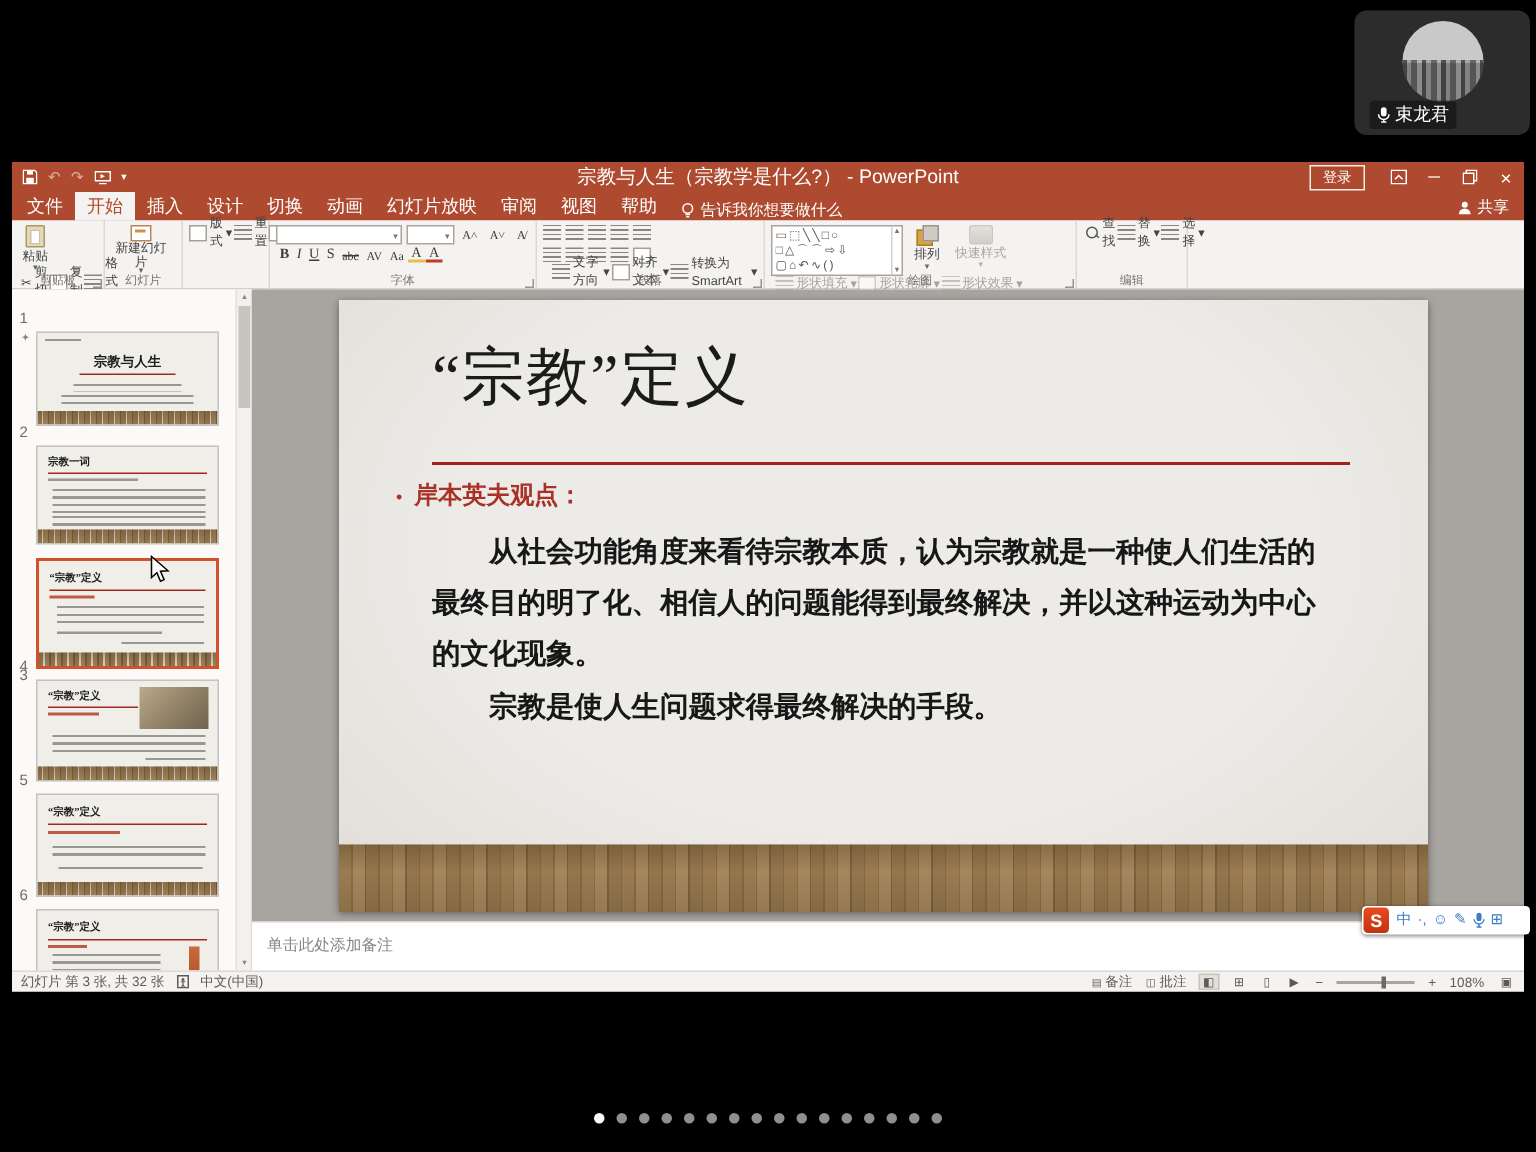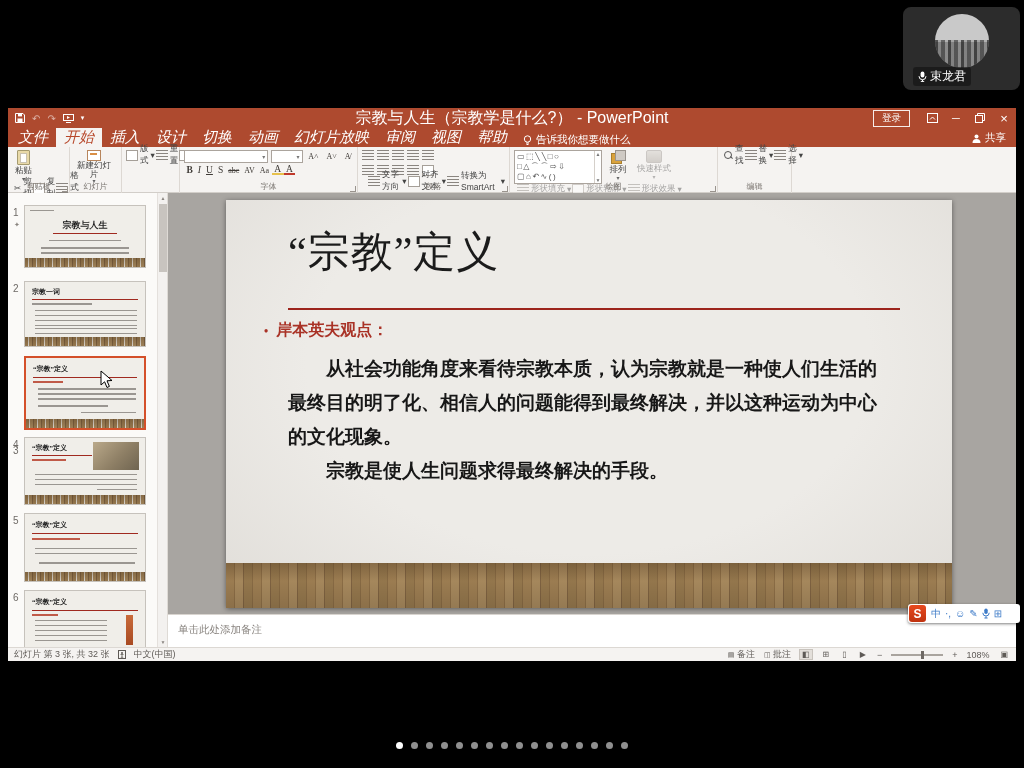--- a/index.html
+++ b/index.html
@@ -16,27 +16,27 @@
     background:repeating-linear-gradient(90deg,rgba(40,40,40,.75) 0 3px,rgba(110,110,110,.4) 3px 6px,rgba(60,60,60,.7) 6px 10px,rgba(130,130,130,.35) 10px 13px);}
   .cam-name{position:absolute;left:10px;bottom:4px;display:flex;align-items:center;gap:3px;
     background:rgba(15,15,15,.55);border-radius:3px;padding:1px 5px;color:#fff;font-size:12px;}
 
   
   .ppt{left:8px;top:108px;width:1008px;height:553px;background:#F5F3F1;}
   .titlebar{position:absolute;left:0;top:0;width:100%;height:20px;background:#AE4A2F;display:flex;align-items:center;color:#fff;}
   .qat{display:flex;align-items:center;gap:7px;margin-left:7px;font-size:10px;}
   .qat .g{cursor:default;}
   .win-title{position:absolute;left:0;right:0;top:0;height:20px;display:flex;align-items:center;justify-content:center;
-    font-size:16px;color:#fff;pointer-events:none;}
+    font-size:13px;color:#fff;pointer-events:none;}
   .tb-right{position:absolute;right:0;top:0;height:20px;display:flex;align-items:center;}
   .signin{border:1px solid rgba(255,255,255,.9);font-size:9.5px;padding:1px 8px;margin-right:10px;color:#fff;}
   .wbtn{width:24px;height:20px;display:flex;align-items:center;justify-content:center;font-size:11px;color:#fff;}
 
   .tabrow{position:absolute;left:0;top:20px;width:100%;height:19px;background:#AE4A2F;display:flex;align-items:flex-end;}
-  .tab{font-size:15px;color:#fff;padding:3px 8px 3px;height:19px;display:flex;align-items:center;font-style:italic;}
+  .tab{font-size:12px;color:#fff;padding:3px 8px 3px;height:19px;display:flex;align-items:center;}
   .tab.active{background:#F5F3F1;color:#B7472A;text-align:center;}
   .tellme{display:flex;align-items:center;gap:4px;font-size:10.5px;color:#fff;padding:0 8px;}
   .share{position:absolute;right:10px;bottom:2px;display:flex;align-items:center;gap:4px;color:#fff;font-size:10.5px;}
 
   
   .ribbon{position:absolute;left:0;top:39px;width:100%;height:46px;background:#F5F3F1;border-bottom:1px solid #D2CEC9;display:flex;}
   .rgroup{position:relative;height:46px;border-right:1px solid #DDD8D3;padding:3px 4px 12px;flex:none;}
   .rgroup .glabel{position:absolute;left:0;right:0;bottom:1px;text-align:center;font-size:8px;color:#7A7570;}
   .launcher{position:absolute;right:1px;bottom:1px;width:6px;height:6px;border-right:1px solid #9a948e;border-bottom:1px solid #9a948e;}
   .bigbtn{display:inline-flex;flex-direction:column;align-items:center;justify-content:flex-start;height:33px;padding:0 3px;font-size:8.5px;color:#444;vertical-align:top;}
@@ -61,21 +61,21 @@
   .dim{opacity:.45;}
   .mag{width:9px;height:9px;position:relative;flex:none;}
   .mag::before{content:"";position:absolute;left:0;top:0;width:6px;height:6px;border:1px solid #555;border-radius:50%;}
   .mag::after{content:"";position:absolute;left:6px;top:6px;width:3px;height:1px;background:#555;transform:rotate(45deg);}
 
   
   .workspace{position:absolute;left:0;top:85px;width:100%;height:454px;display:flex;}
   .thumb-panel{position:relative;width:160px;height:454px;background:#FBFAF8;border-right:1px solid #DEDAD5;flex:none;overflow:hidden;}
   .t-num{position:absolute;left:5px;font-size:10px;color:#6e6a66;}
   .t-star{position:absolute;left:6px;font-size:7px;color:#8a8580;}
-  .thumb{position:absolute;left:16px;width:122px;background:#F0EEE9;border:1px solid #C6C2BC;overflow:hidden;}
+  .thumb{position:absolute;left:16px;width:122px;background:#F0EEE9;border:1px solid #C6C2BC;overflow:hidden;margin-top:16px;}
   .thumb.selected{border:2px solid #D4502A;}
   .mini-wood{position:absolute;left:0;right:0;bottom:0;height:9px;
     background:repeating-linear-gradient(90deg,#9b7c51 0 3px,#85684322 3px 4px,#a5875c 4px 7px,#7d6140 7px 8px);}
   .mini-wood::after{content:"";position:absolute;inset:0;background:linear-gradient(rgba(60,40,20,.3),rgba(0,0,0,.05));}
   .mini-title{position:absolute;font-size:7px;color:#1d1d1d;font-family:"Liberation Serif",serif;font-weight:700;white-space:nowrap;}
   .mini-line{position:absolute;height:1px;background:#A0291F;}
   .mini-red{position:absolute;height:2px;background:#C05A48;}
   .mini-txt{position:absolute;background:repeating-linear-gradient(to bottom,#9a9691 0 1.5px,transparent 1.5px 5px);}
   .mini-photo{position:absolute;background:linear-gradient(135deg,#baa98a,#8f8066 55%,#6f6450);}
   .scrollbar{position:absolute;right:0;top:0;bottom:0;width:10px;background:#F3F1EF;border-left:1px solid #E4E0DC;}

